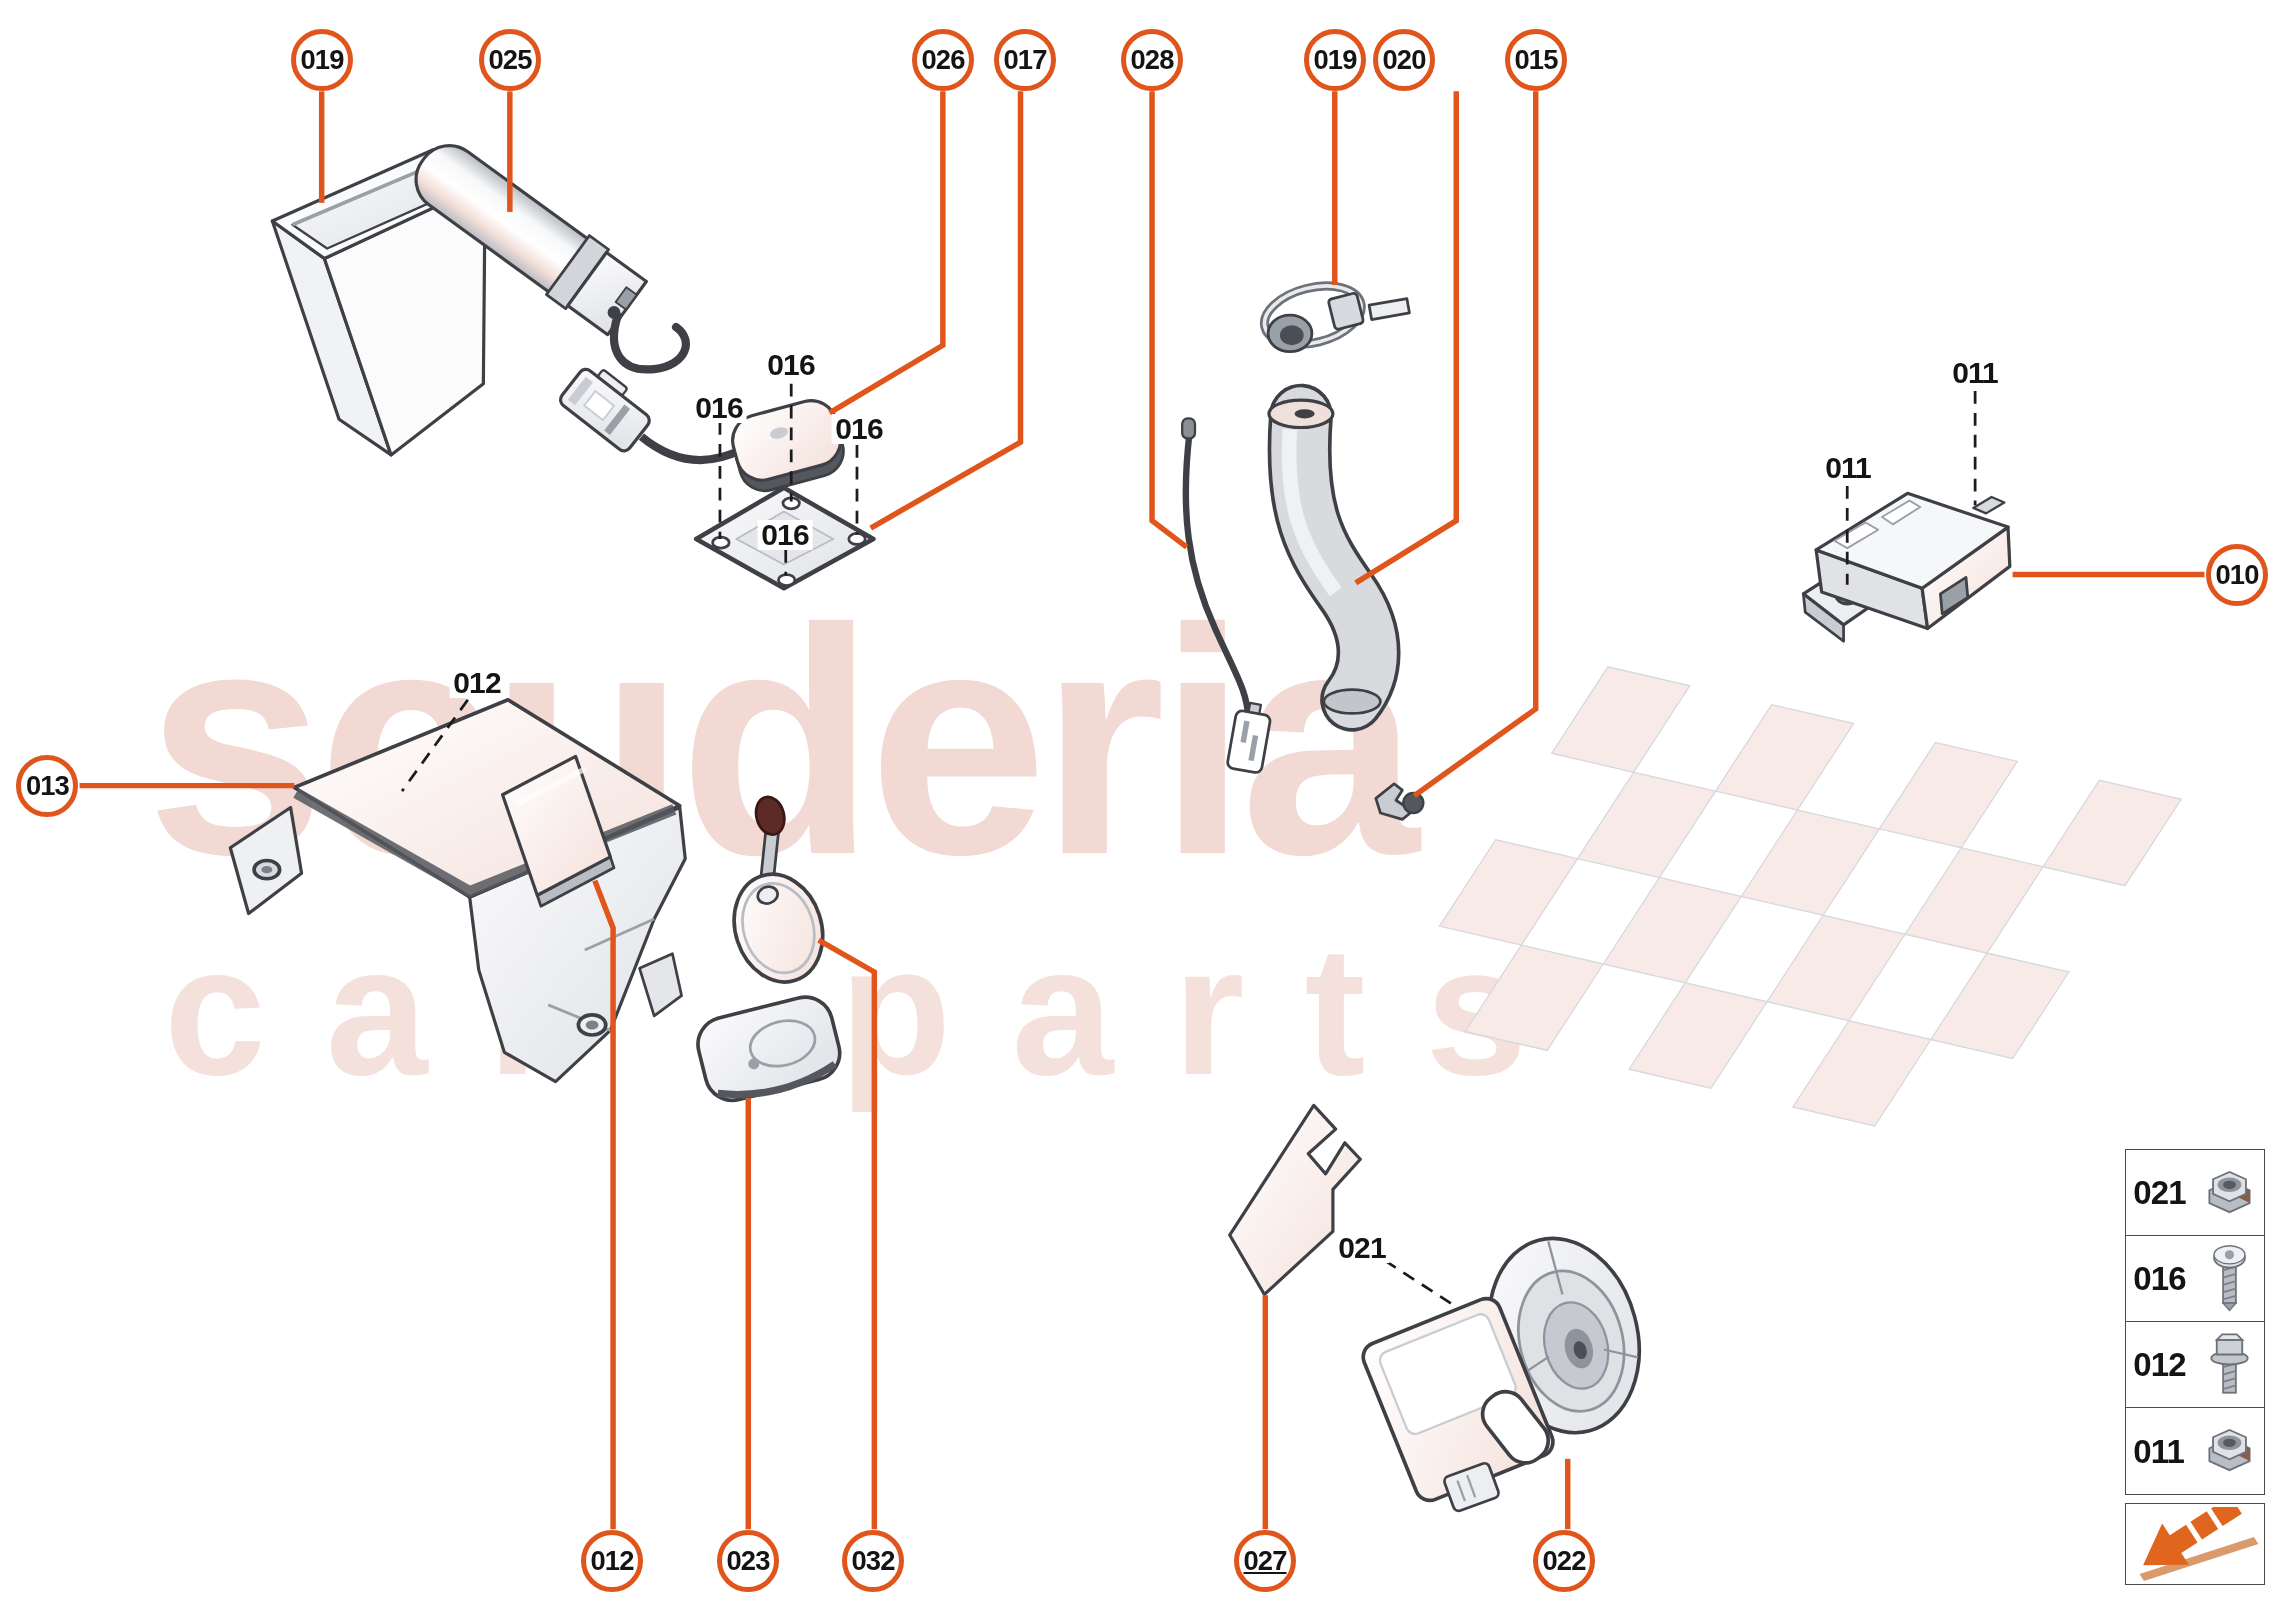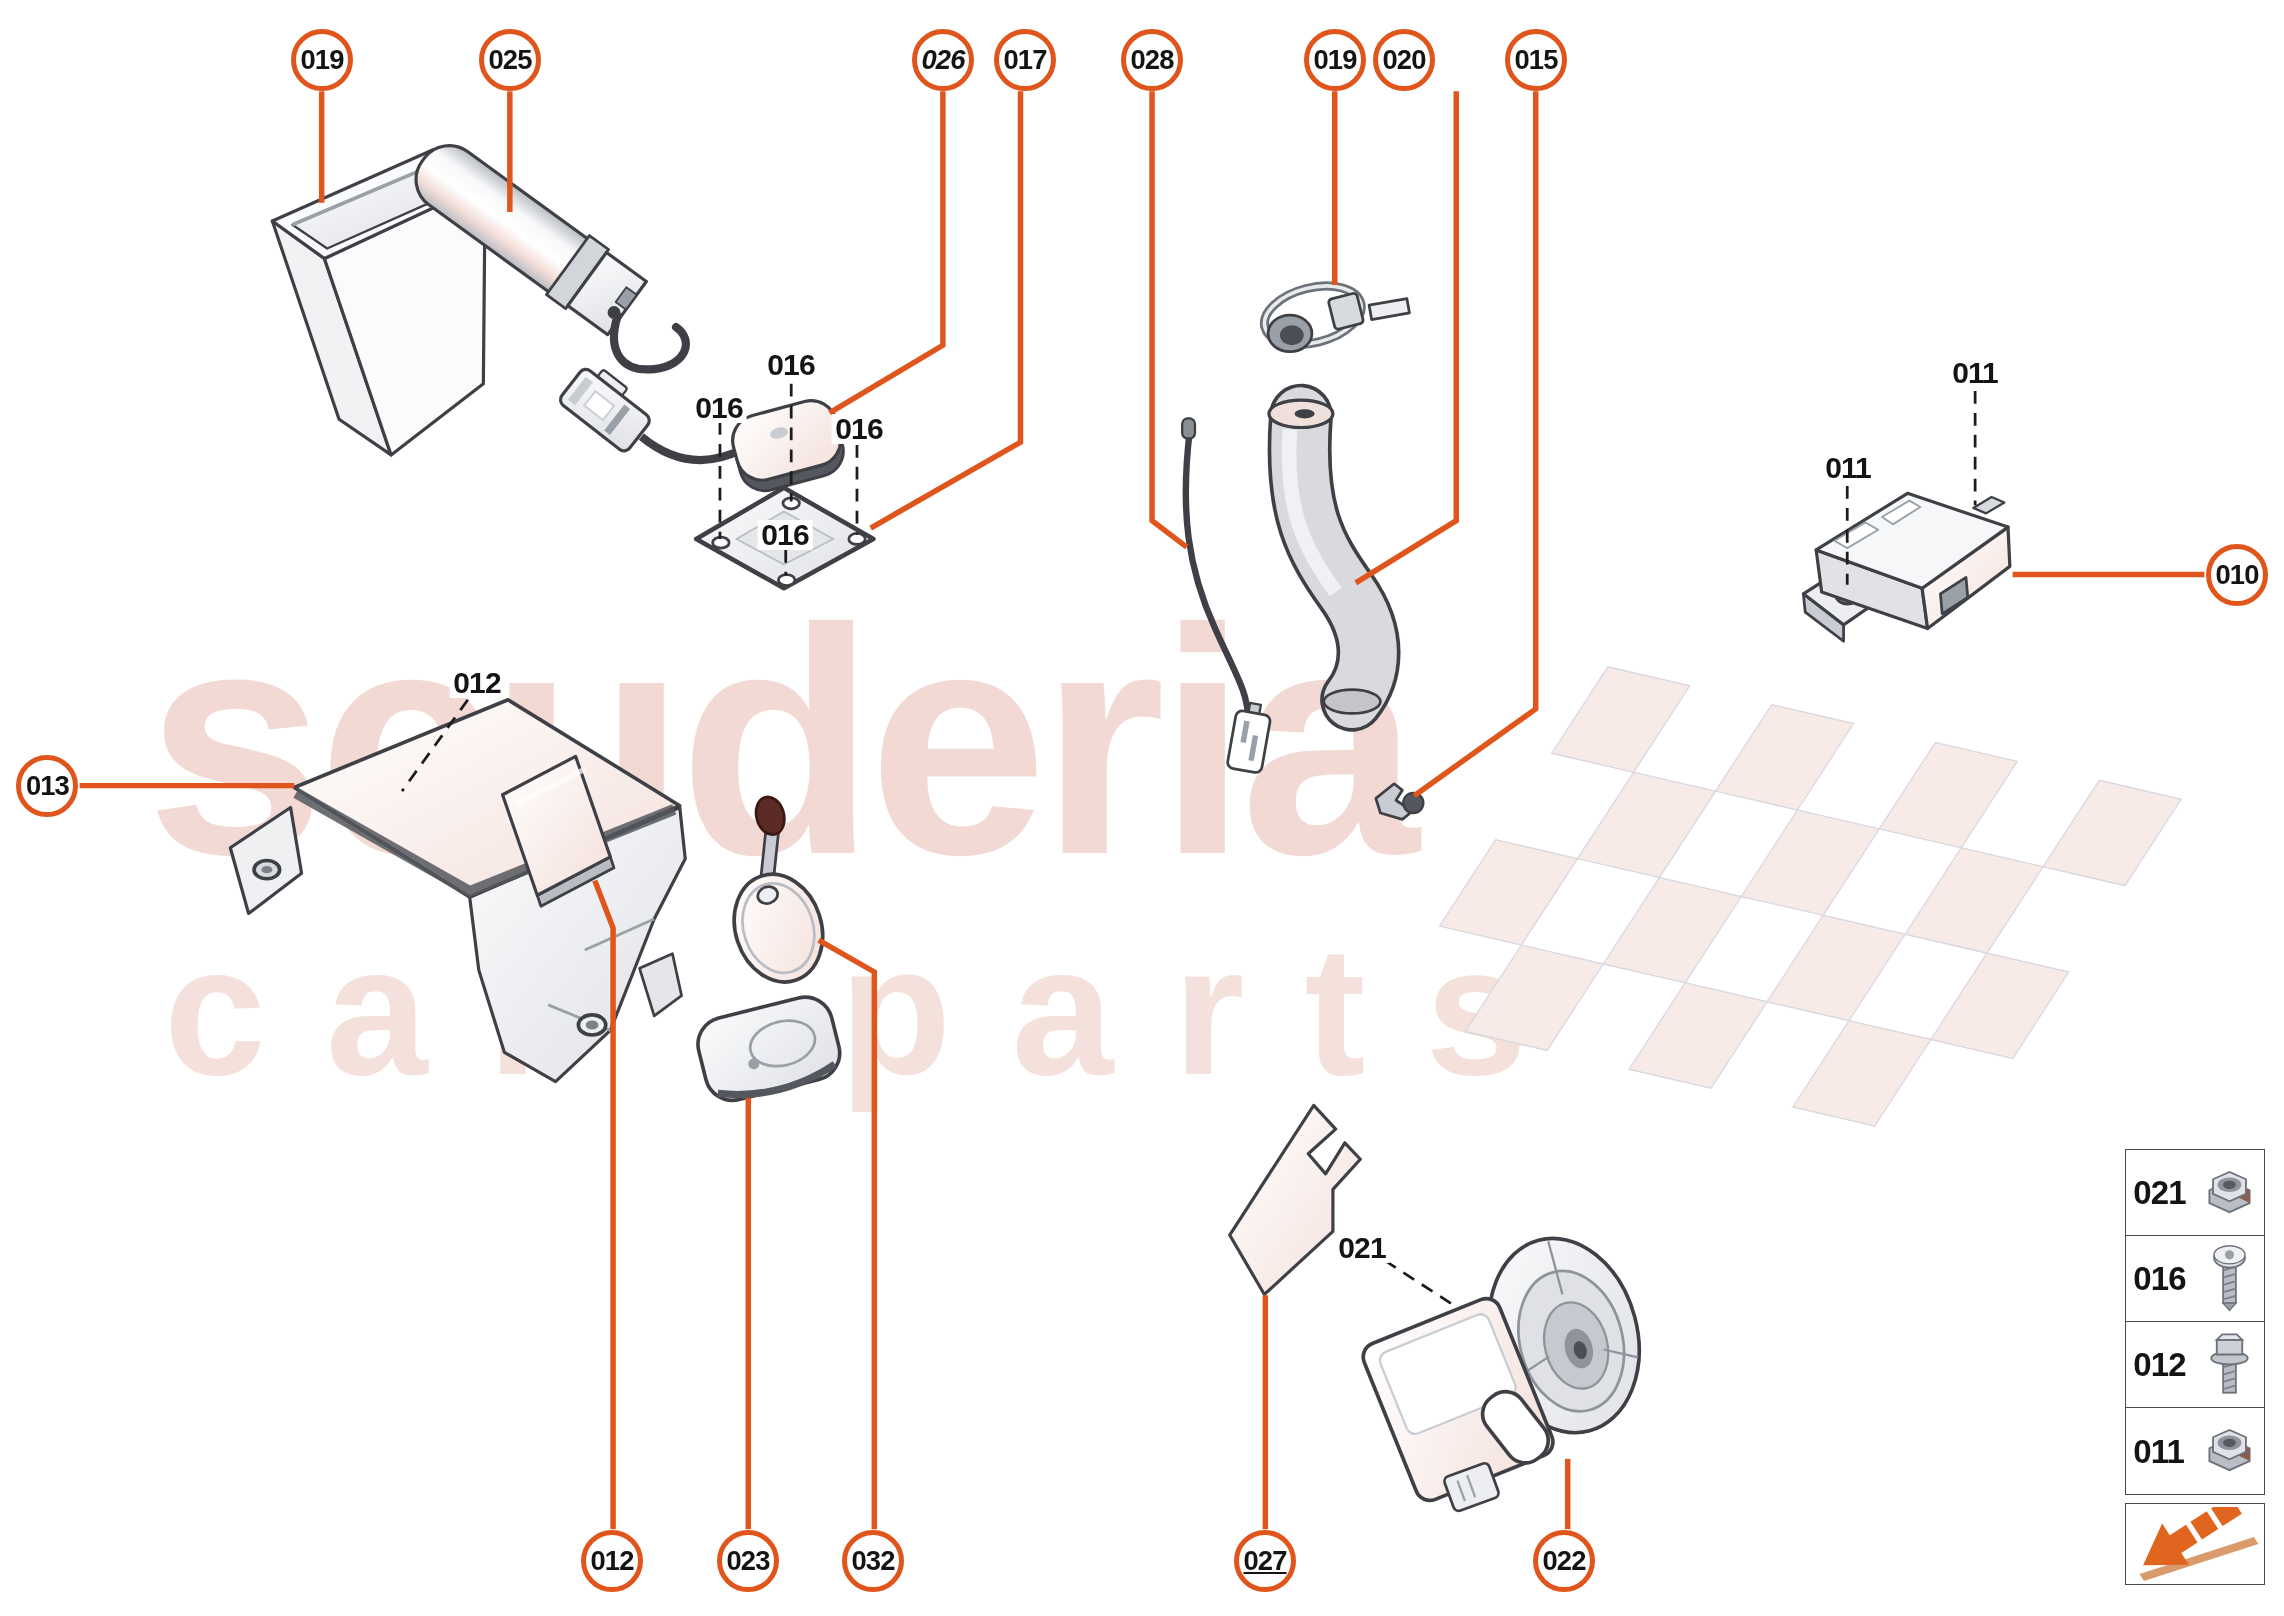--- a/index.html
+++ b/index.html
@@ -319,21 +319,21 @@
       <g transform="translate(16,66) rotate(-33)">
         <polygon points="0,0 44,-28 44,-12 66,-12 66,12 44,12 44,28" fill="#E0661F"></polygon>
         <polygon points="72,-12 94,-12 94,12 72,12" fill="#E0661F"></polygon>
         <polygon points="100,-12 126,-12 126,12 100,12" fill="#E0661F"></polygon>
       </g>
     </svg>
   </div>
 
 <div class="callout" style="left: 291px; top: 29px;">019</div>
     <div class="callout" style="left: 479px; top: 29px;">025</div>
-    <div class="callout" style="left: 912px; top: 29px; font-style: italic;">026</div>
+    <div class="callout" style="left: 912px; top: 29px;">026</div>
     <div class="callout" style="left: 994px; top: 29px;">017</div>
     <div class="callout" style="left: 1121px; top: 29px;">028</div>
     <div class="callout" style="left: 1304px; top: 29px;">019</div>
     <div class="callout" style="left: 1373px; top: 29px;">020</div>
     <div class="callout" style="left: 1505px; top: 29px;">015</div>
     <div class="callout" style="left: 2206px; top: 544px;">010</div>
     <div class="callout" style="left: 16.4px; top: 755px;">013</div>
     <div class="callout" style="left: 581px; top: 1530px;">012</div>
     <div class="callout" style="left: 717px; top: 1530px;">023</div>
     <div class="callout" style="left: 842px; top: 1530px;">032</div>

